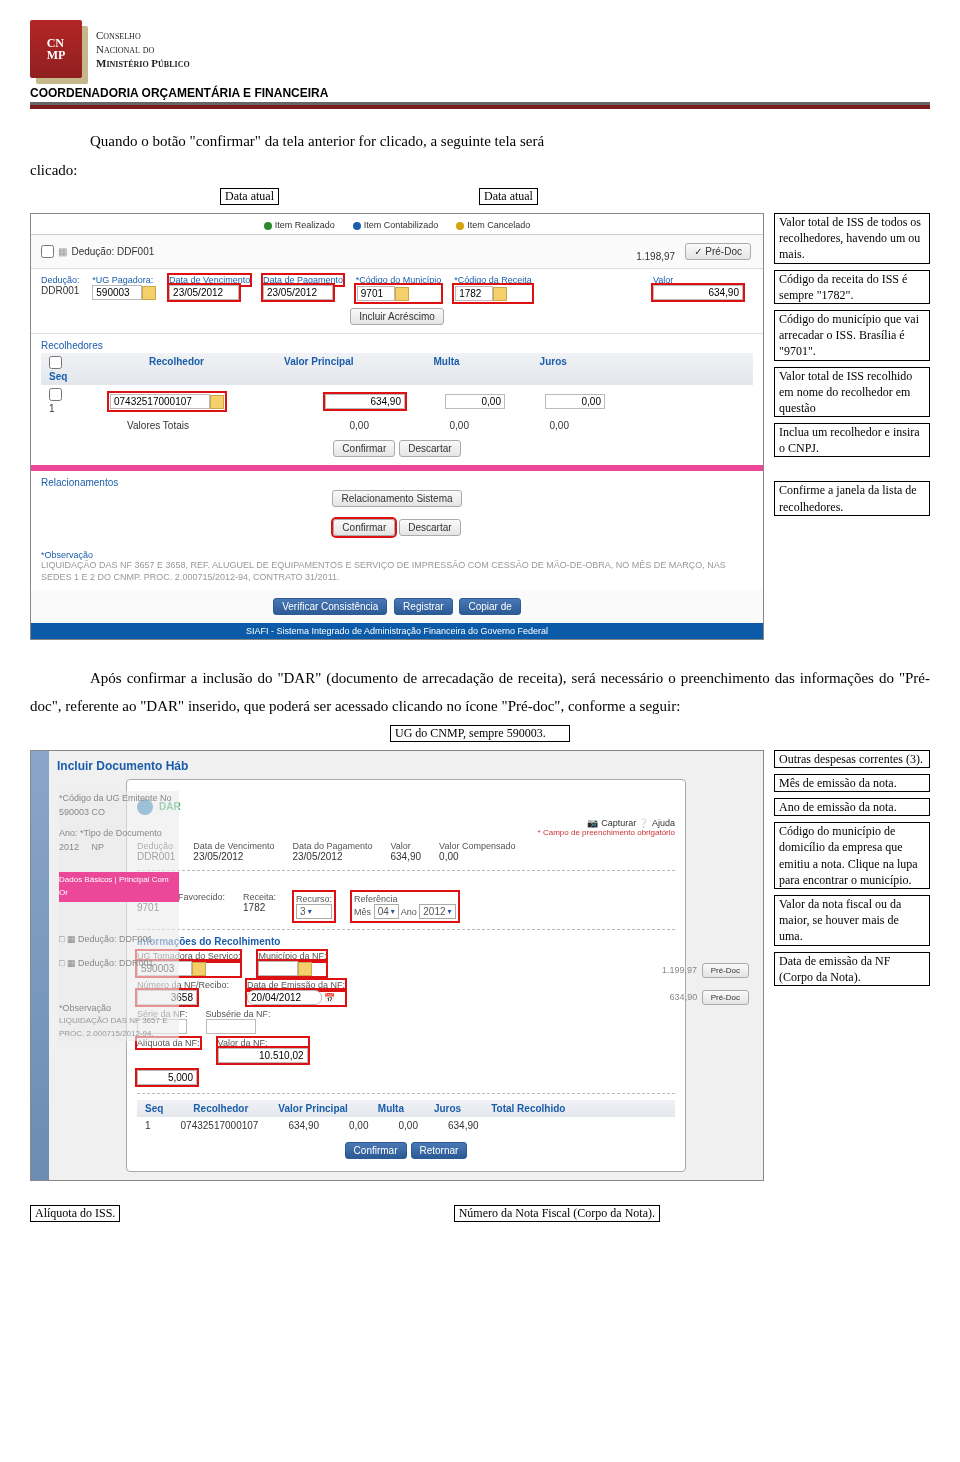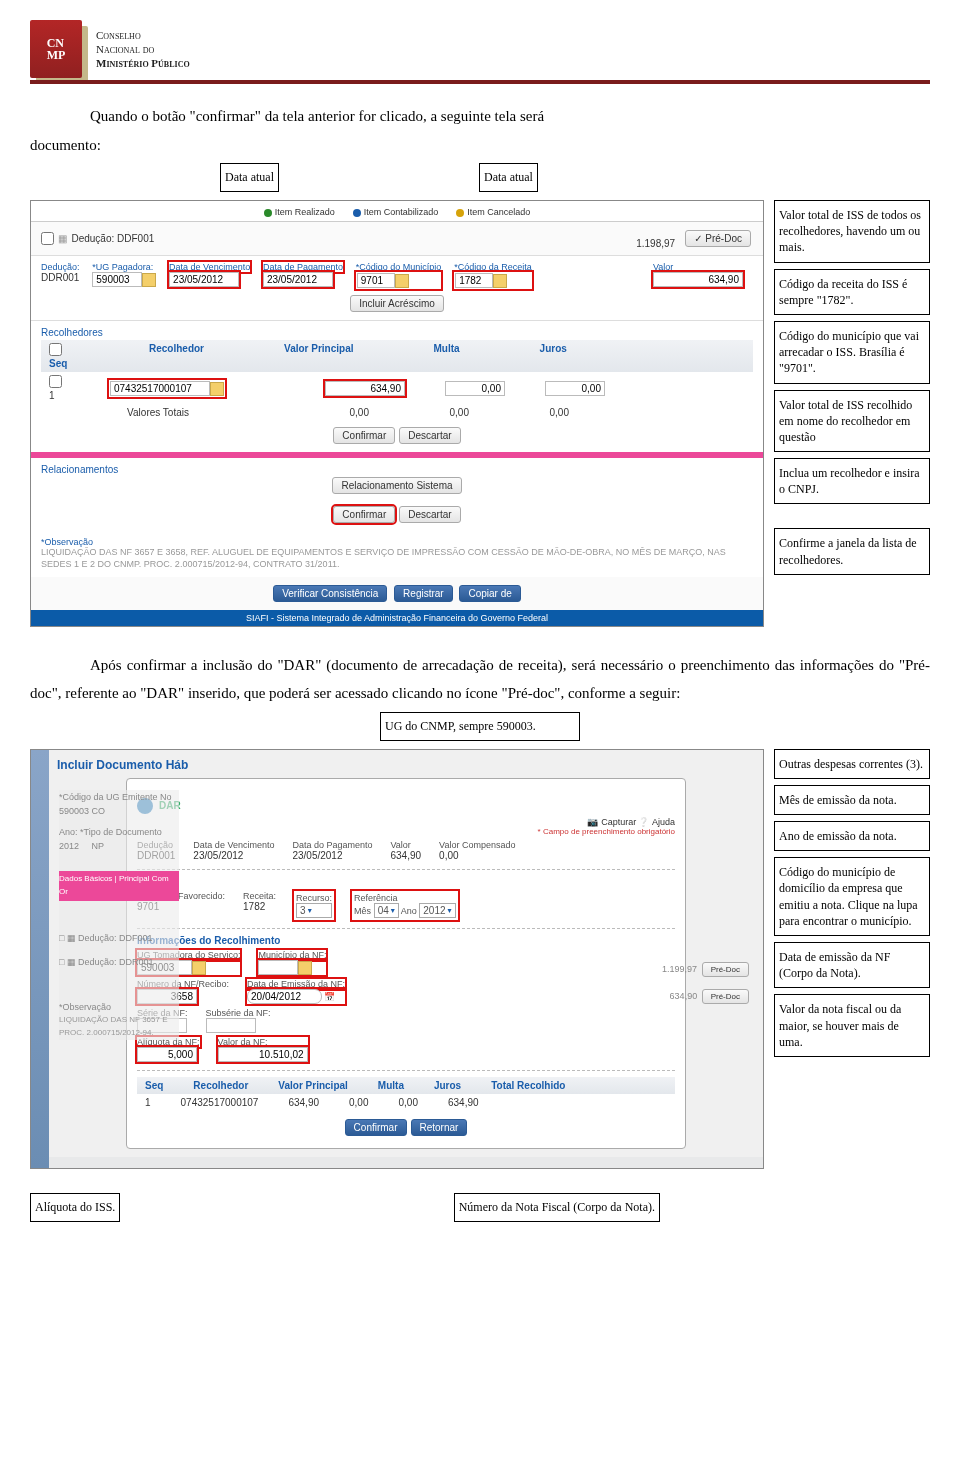--- a/index.html
+++ b/index.html
@@ -10,41 +10,41 @@
   .logo-box::before{content:"";position:absolute;top:6px;left:6px;width:52px;height:58px;background:#c4b88a;z-index:-1;border-radius:2px;}
   .logo-text { font-family: Georgia, serif; font-size: 11px; line-height: 1.3; color:#222; }
   .logo-text .l1{font-weight:normal;}
   .logo-text .l2{font-weight:normal;}
   .logo-text .l3{font-variant: small-caps;}
   .coord-line { font-family: Arial, sans-serif; font-size: 12px; font-weight:bold; margin-top:8px; border-bottom: 3px solid #666; padding-bottom: 2px; width:100%; }
   .maroon-bar { height:4px; background:#7a1c1c; margin-top:0;}
   .intro { margin-top: 18px; font-size: 15px; line-height: 1.9; text-align: justify; }
   .intro .lead { text-indent: 60px; display:block;}
   .annot-row { display:flex; gap: 200px; margin: 4px 0 8px 190px; font-size:14px;}
-  .annot-box { border:1px solid #000; padding:6px 4px; background:#fff; font-size:12px; font-family: Georgia, serif;}
+  .annot-box { border:1px solid #000; padding:0 4px; background:#fff; font-size:12px; font-family: Georgia, serif;}
   .layout-row { display:flex; gap:10px; align-items:flex-start;}
   .side-annots { width:156px; display:flex; flex-direction:column; gap:6px; font-size:12px; font-family: Georgia, serif;}
   .side-annots .annot-box{line-height:1.35;}
   .screenshot { flex:1; border:1px solid #888; background:#f5f6f7; position:relative; font-family: Arial, sans-serif; font-size:10px; color:#333;}
   .screenshot .topstrip{background:#fff;padding:6px 10px 4px;border-bottom:1px solid #ccc;display:flex;justify-content:center;gap:18px;font-size:9px;}
   .dot{width:8px;height:8px;border-radius:50%;display:inline-block;margin-right:3px;vertical-align:middle;}
   .dot.g{background:#2a8a2a;} .dot.b{background:#1a5dab;} .dot.y{background:#d6a30a;}
   .screenshot .dedhdr{display:flex;justify-content:space-between;padding:6px 10px;background:#fafafa;border-bottom:1px solid #ddd;align-items:center;}
   .screenshot .sec{padding:6px 10px;background:#fff;}
   .screenshot .lbl{color:#1a5dab;font-size:9px;}
   .screenshot .field{display:inline-flex;flex-direction:column;margin-right:10px;vertical-align:top;}
   .screenshot input.t{border:1px solid #bbb;padding:1px 3px;font-size:10px;background:#fff;width:70px;}
   .redbox{outline:2px solid #d11;outline-offset:0;}
   .btn{display:inline-block;background:linear-gradient(#fafafa,#e4e4e4);border:1px solid #aaa;border-radius:3px;padding:2px 8px;font-size:10px;color:#333;margin:2px;}
   .btn.blue{background:linear-gradient(#4a78b5,#2b5a95);color:#fff;border-color:#2b5a95;}
   .tablehdr{background:linear-gradient(#f0f2f5,#e3e7ec);padding:3px 8px;font-weight:bold;color:#1a5dab;font-size:10px;display:flex;gap:80px;}
   .footerbar{background:#0b5ba8;color:#fff;text-align:center;font-size:9px;padding:3px;}
   .para2{margin-top:24px;font-size:15px;line-height:1.9;text-align:justify;}
   .para2 .lead{text-indent:60px;display:block;}
-  .ug-annot{margin:4px auto 8px;width:200px;}
+  .ug-annot{margin:4px auto 8px;width:180px;}
   .scr2{border:1px solid #888;background:#e8e9ea;font-family:Arial,sans-serif;font-size:10px;color:#333;position:relative;}
   .scr2 .leftcol{width:18px;background:linear-gradient(#8aa5c8,#6b8db3);position:absolute;left:0;top:0;bottom:0;}
   .scr2 .inner{margin-left:18px;padding:8px;background:#f0f0f0;}
   .scr2 .modal{background:#fff;border:1px solid #aaa;border-radius:4px;padding:10px;margin:0 auto;width:560px;position:relative;}
   .scr2 .darhdr{display:flex;align-items:center;gap:6px;color:#3a6;font-weight:bold;margin-bottom:4px;}
   .scr2 .icon-circ{width:16px;height:16px;border-radius:50%;background:#2a7fbf;}
   .scr2 .row{display:flex;gap:18px;margin:4px 0;flex-wrap:wrap;}
   .scr2 .f{display:flex;flex-direction:column;font-size:9px;color:#555;}
   .scr2 .f .v{color:#333;font-size:10px;}
   .scr2 .sect{border-top:1px dashed #bbb;margin-top:8px;padding-top:6px;}
@@ -67,25 +67,26 @@
     <div class="logo-box">
       <span style="white-space:pre;line-height:1;">CN
 MP</span>
     </div>
     <div class="logo-text">
       <div class="l1 smallcap">Conselho</div>
       <div class="l2 smallcap">Nacional do</div>
       <div class="l3 smallcap" style="font-weight:bold;">Ministério Público</div>
     </div>
   </div>
+  <div class="coord-line">COORDENADORIA ORÇAMENTÁRIA E FINANCEIRA</div>
   <div class="maroon-bar"></div>
 
   <div class="intro">
     <span class="lead"><span>Quando o botão "confirmar" da tela anterior for clicado, a seguinte tela será</span></span>
-    <span>documento:</span>
+    <span>clicado:</span>
   </div>
 
   <div class="annot-row">
     <div style="position:relative;">
       <div class="annot-box">Data atual</div>
     </div>
     <div class="annot-box">Data atual</div>
   </div>
 
   <div class="layout-row">
@@ -291,21 +292,21 @@
                   <input class="t" style="width: 50px;">
                 </div>
               <div class="f">
                   <span>Subsérie da NF:</span>
                   <input class="t" style="width: 50px;">
                 </div>
             </div>
             <div class="row">
               <div class="f">
                   <span class="redbox">Alíquota da NF:</span>
-                  <input class="t redbox" style="width: 60px; text-align: right;" value="5,000">
+                  <input class="t redbox" style="width: 60px; text-align: right; margin-top: 22px;" value="5,000">
                 </div>
               <div class="f">
                   <span class="redbox">Valor da NF:</span>
                   <input class="t redbox" style="width: 90px; text-align: right;" value="10.510,02">
                 </div>
             </div>
           </div>
           <div class="sect">
             <div class="tablehdr" style="gap:30px;">
               <span>Seq</span>
@@ -343,22 +344,22 @@
           <div style="margin-top:8px;"><span>634,90</span> <span class="btn" style="font-size:8px;">Pré-Doc</span></div>
         </div>
       </div>
     </div>
 
     <div class="side-annots">
       <div class="annot-box">Outras despesas correntes (3).</div>
       <div class="annot-box">Mês de emissão da nota.</div>
       <div class="annot-box">Ano de emissão da nota.</div>
       <div class="annot-box">Código do município de domicílio da empresa que emitiu a nota. Clique na lupa para encontrar o município.</div>
+      <div class="annot-box">Valor da nota fiscal ou da maior, se houver mais de uma.</div>
       <div class="annot-box">Data de emissão da NF (Corpo da Nota).</div>
-      <div class="annot-box">Valor da nota fiscal ou da maior, se houver mais de uma.</div>
     </div>
   </div>
 
   <div class="bot-annot-row">
     <div class="annot-box">Alíquota do ISS.</div>
     <div class="annot-box" style="margin-right:260px;">Número da Nota Fiscal (Corpo da Nota).</div>
   </div>
 
 </div>
 

